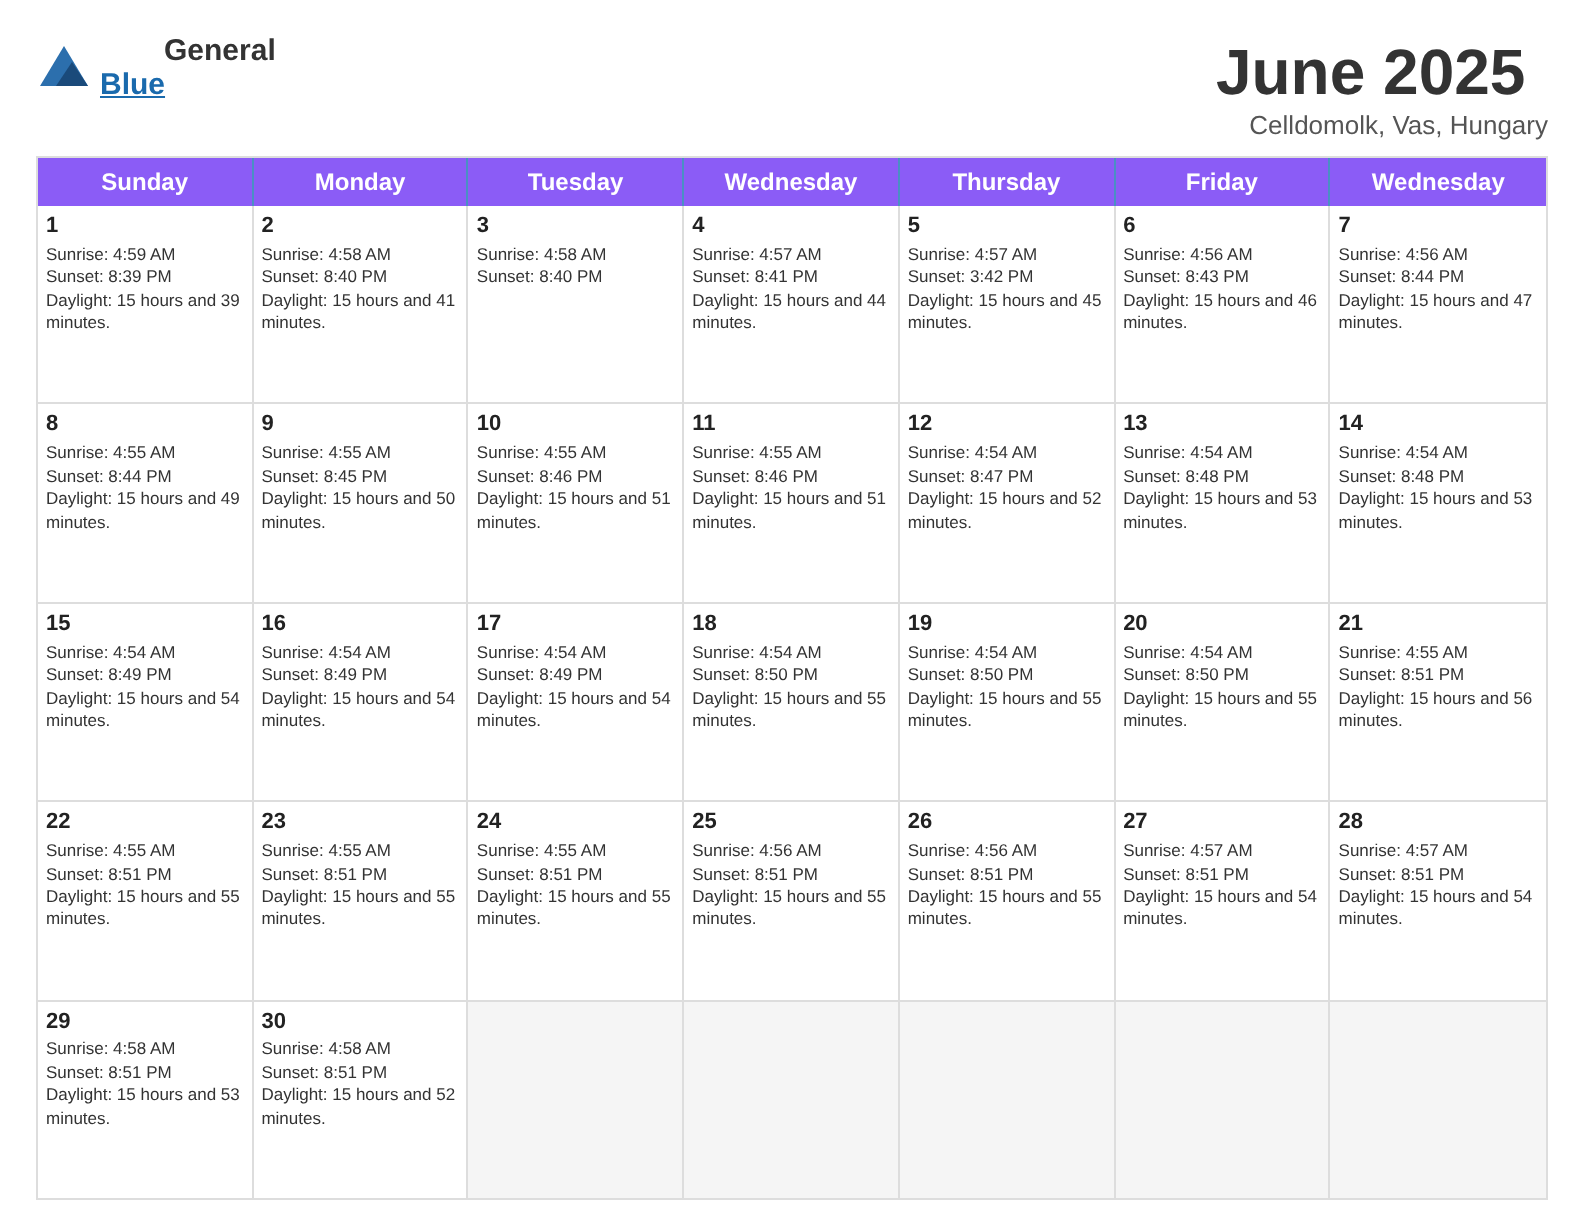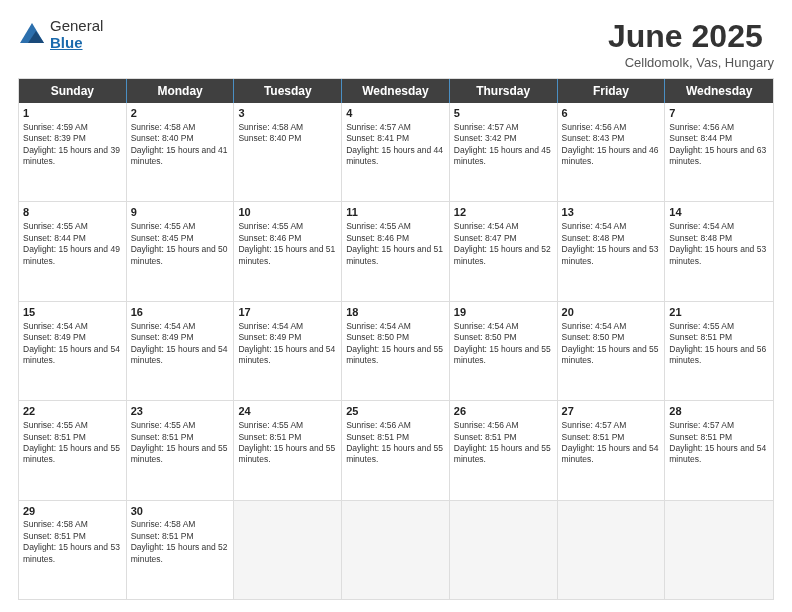--- a/index.html
+++ b/index.html
@@ -27,22 +27,23 @@
       display: flex;
       align-items: center;
     }
     .logo-text {
       display: flex;
       flex-direction: column;
       line-height: 1.1;
     }
     .logo-general {
       font-size: 15px;
-      font-weight: normal;
+      font-weight: bold;
       color: #333;
+      margin-left: 32px;
     }
     .logo-blue {
       font-size: 15px;
       font-weight: bold;
       color: #1a6aad;
       text-decoration: underline;
     }
     .logo-icon {
       width: 28px;
       height: 28px;
@@ -62,21 +63,21 @@
       margin-left: 28px;
     }
     .calendar {
       flex: 1;
       display: flex;
       flex-direction: column;
     }
     .cal-header {
       display: grid;
       grid-template-columns: repeat(7, 1fr);
-      background: #404040;
+      background: #8b5cf6;
     }
     .cal-header-cell {
       color: #fff;
       font-size: 12px;
       font-weight: bold;
       text-align: center;
       padding: 5px 2px;
       border-right: 1px solid #4a8fc4;
     }
     .cal-header-cell:last-child { border-right: none; }
@@ -183,21 +184,21 @@
             <div class="cal-cell">
               <span class="day-num">6</span>
               <div>Sunrise: 4:56 AM</div>
               <div>Sunset: 8:43 PM</div>
               <div>Daylight: 15 hours and 46 minutes.</div>
             </div>
             <div class="cal-cell">
               <span class="day-num">7</span>
               <div>Sunrise: 4:56 AM</div>
               <div>Sunset: 8:44 PM</div>
-              <div>Daylight: 15 hours and 63 minutes.</div>
+              <div>Daylight: 15 hours and 47 minutes.</div>
             </div>
           </div>
           <div class="cal-row">
             <div class="cal-cell">
               <span class="day-num">8</span>
               <div>Sunrise: 4:55 AM</div>
               <div>Sunset: 8:44 PM</div>
               <div>Daylight: 15 hours and 49 minutes.</div>
             </div>
             <div class="cal-cell">

